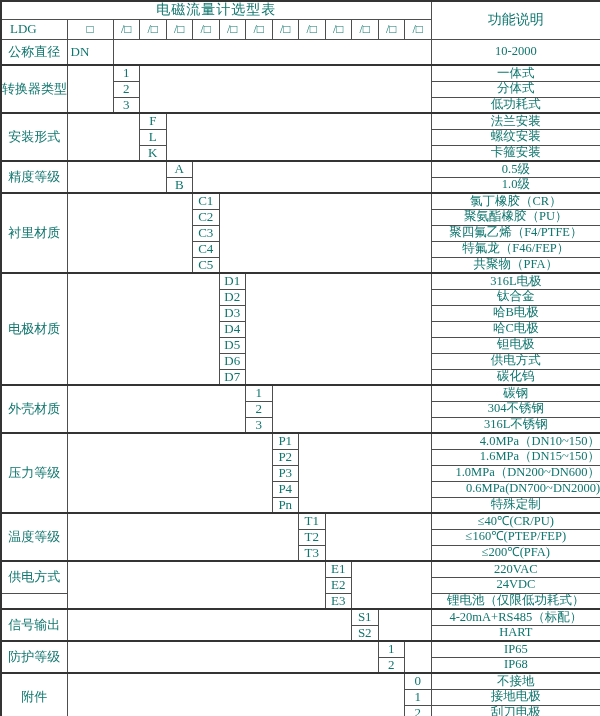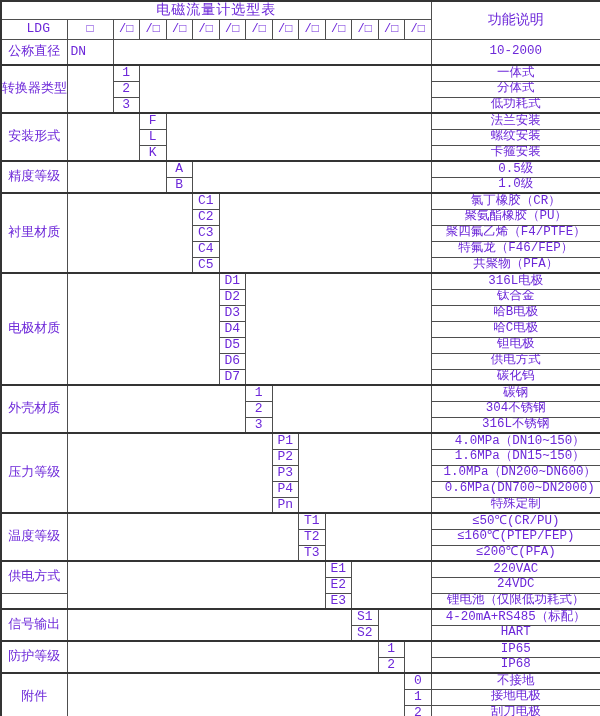--- a/index.html
+++ b/index.html
@@ -1,31 +1,31 @@
 <!DOCTYPE html>
 <html><head>
 <meta charset="utf-8">
 <style>
   html,body{margin:0;padding:0;background:#fff;}
   .page{width:600px;height:716px;background:#fff;overflow:hidden;
-        font-family:Liberation Mono, monospace;color:#6d28d9;}
+        font-family:Liberation Serif, serif;color:#0f766e;}
   table.sel{border-collapse:collapse;table-layout:fixed;width:600px;height:716px;
             border:2px solid #343434;}
   td{border:1px solid #4e4e4e;padding:0;overflow:hidden;white-space:nowrap;
      font-size:12.5px;line-height:1.05;text-align:center;vertical-align:middle;}
   tr.group-first td{border-top:2px solid #343434;}
   td.title-cell{font-size:14px;letter-spacing:1px;}
   td.desc-head{font-size:14px;}
   td.lbl{font-size:13px;}
-  td.lbl-left{text-align:center;padding-left:8px;margin-left:32px;}
+  td.lbl-left{text-align:left;padding-left:8px;margin-left:32px;}
   td.dn-cell{text-align:left;padding-left:3px;}
   td.code-cell{font-size:13px;}
   td.slot-cell{font-size:12px;}
   td.desc-cell{font-size:12.5px;}
-  td.desc-left{text-align:center;padding-left:8px;}
+  td.desc-left{text-align:right;padding-left:8px;}
   td.blank{}
 </style>
 </head>
 <body>
 
 <div class="page">
   <table class="sel">
     <colgroup>
       <col style="width:66px">
         <col style="width:46px">
@@ -201,21 +201,21 @@
         </tr>
         <tr style="height: 16px;">
           <td class="code-cell">Pn</td>
           <td class="desc-cell">特殊定制</td>
         </tr>
         <tr class="group-first" style="height: 16px;">
           <td class="lbl" rowspan="3">温度等级</td>
           <td class="blank" rowspan="3" colspan="8"></td>
           <td class="code-cell">T1</td>
           <td class="blank" rowspan="3" colspan="4"></td>
-          <td class="desc-cell">≤50℃(CR/PU)</td>
+          <td class="desc-cell">≤40℃(CR/PU)</td>
         </tr>
         <tr style="height: 16px;">
           <td class="code-cell">T2</td>
           <td class="desc-cell">≤160℃(PTEP/FEP)</td>
         </tr>
         <tr style="height: 16px;">
           <td class="code-cell">T3</td>
           <td class="desc-cell">≤200℃(PFA)</td>
         </tr>
         <tr class="group-first" style="height: 16px;">

